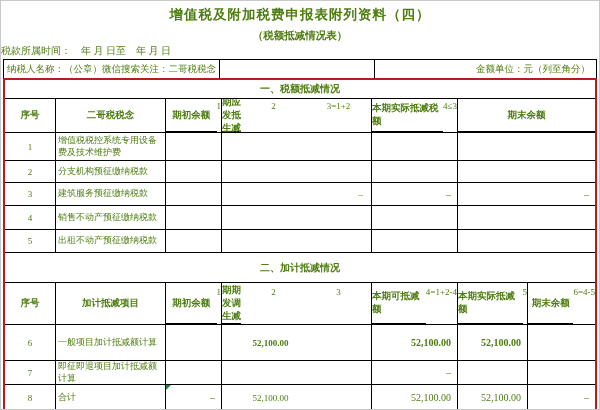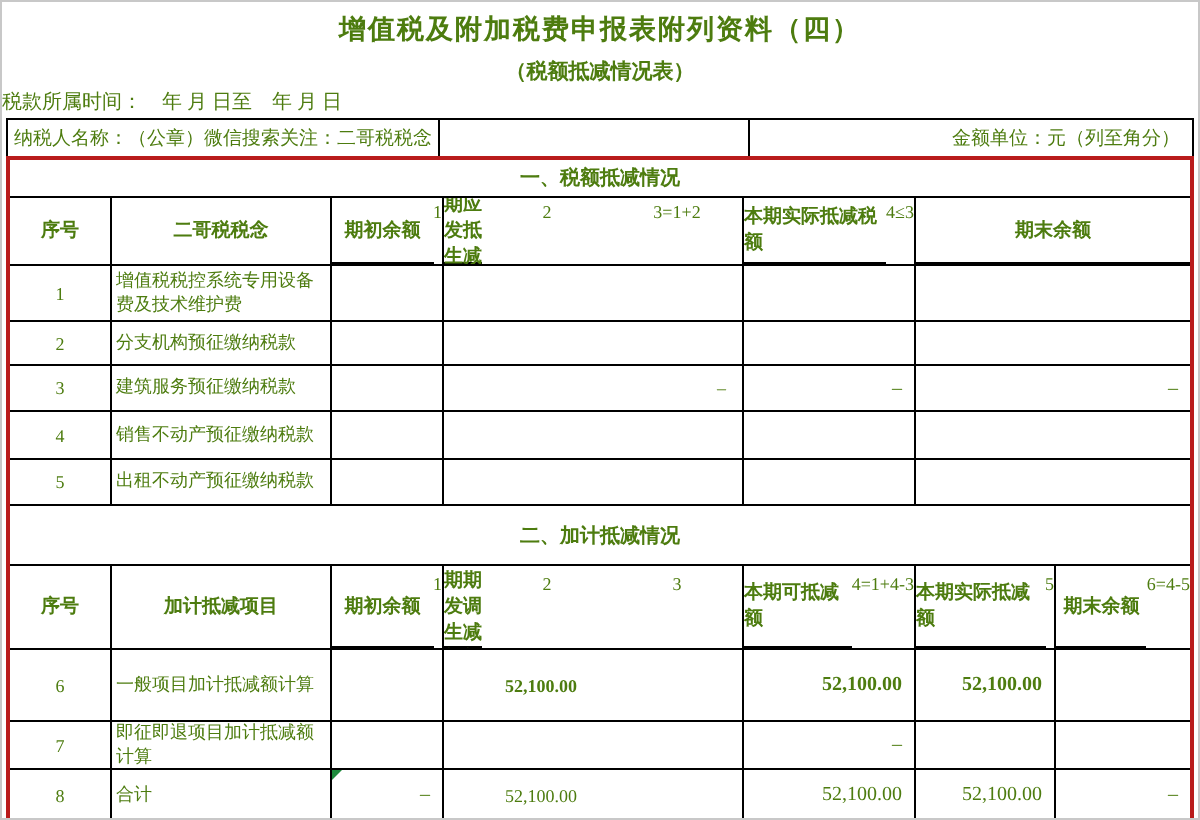--- a/index.html
+++ b/index.html
@@ -172,21 +172,21 @@
           <span>本期发生额</span>
           <span>本期调减额</span>
         </div>
         <div class="hf duo">
           <span>2</span>
           <span>3</span>
         </div>
       </div>
       <div class="cell c5 stk">
         <div class="hl">本期可抵减额</div>
-        <div class="hf">4=1+4-3</div>
+        <div class="hf">4=1+2-4</div>
       </div>
       <div class="cell c7 stk">
         <div class="hl">本期实际抵减额</div>
         <div class="hf">5</div>
       </div>
       <div class="cell c8 stk">
         <div class="hl">期末余额</div>
         <div class="hf">6=4-5</div>
       </div>
     </div>

